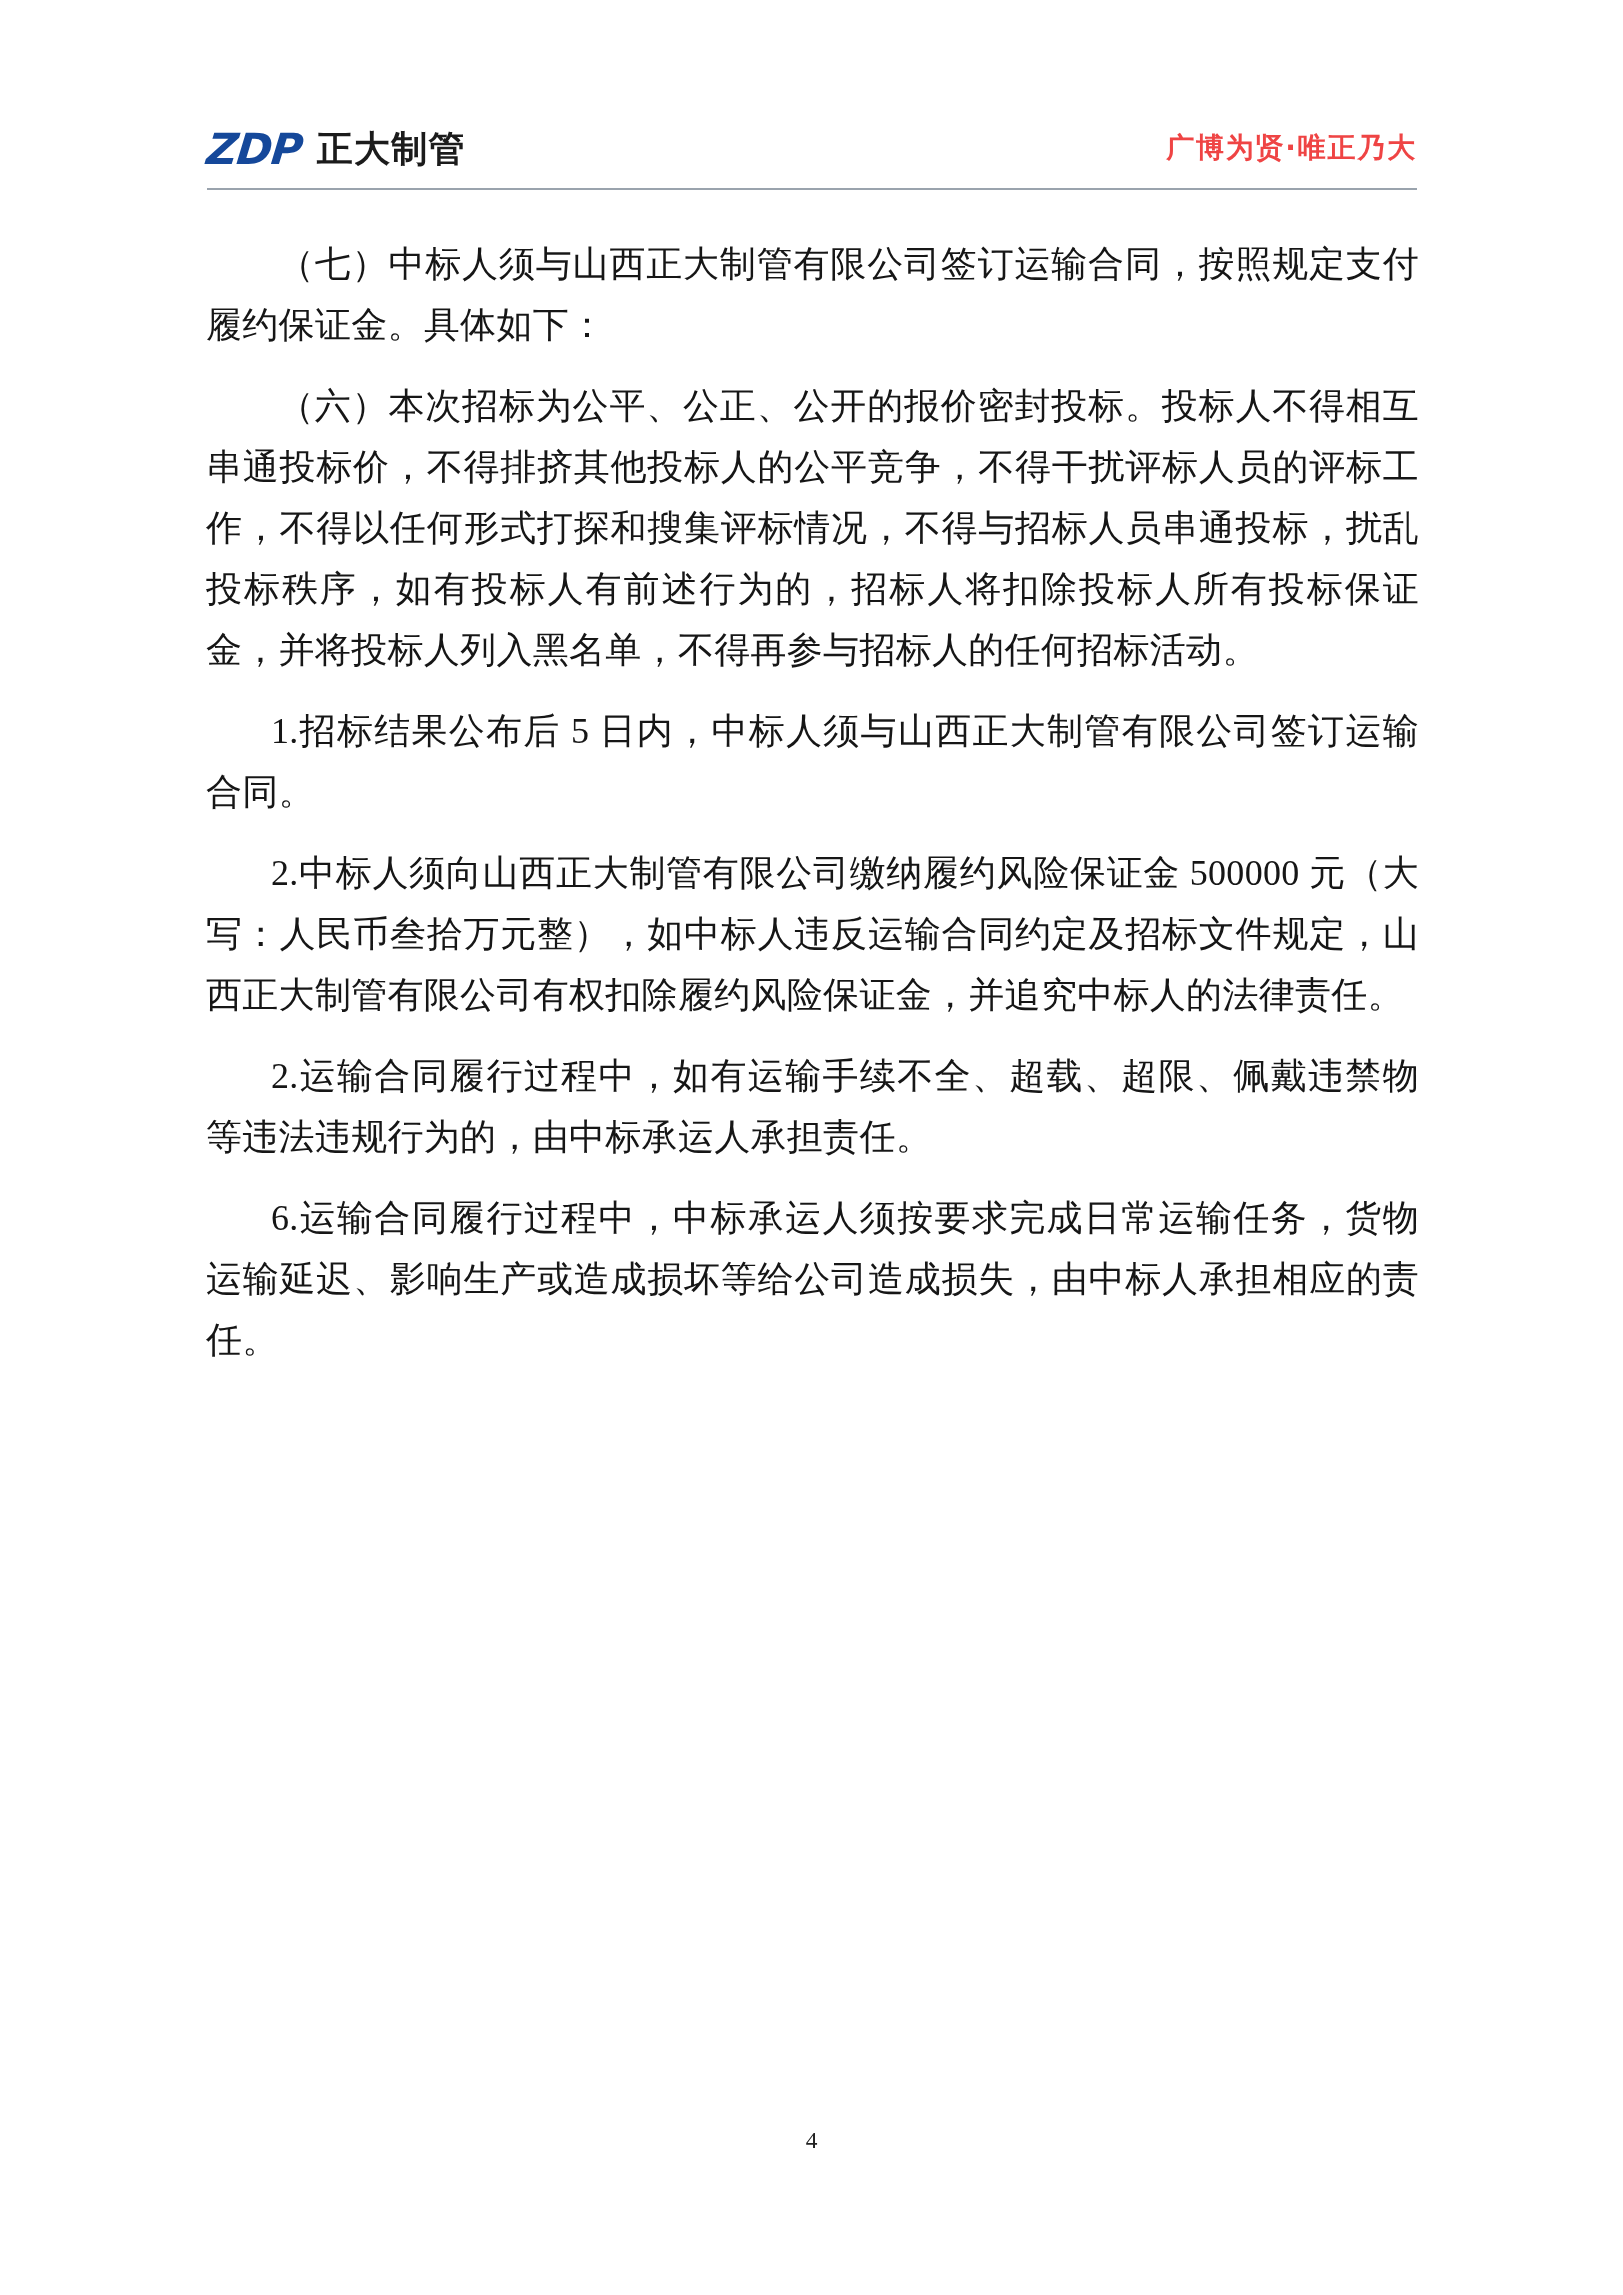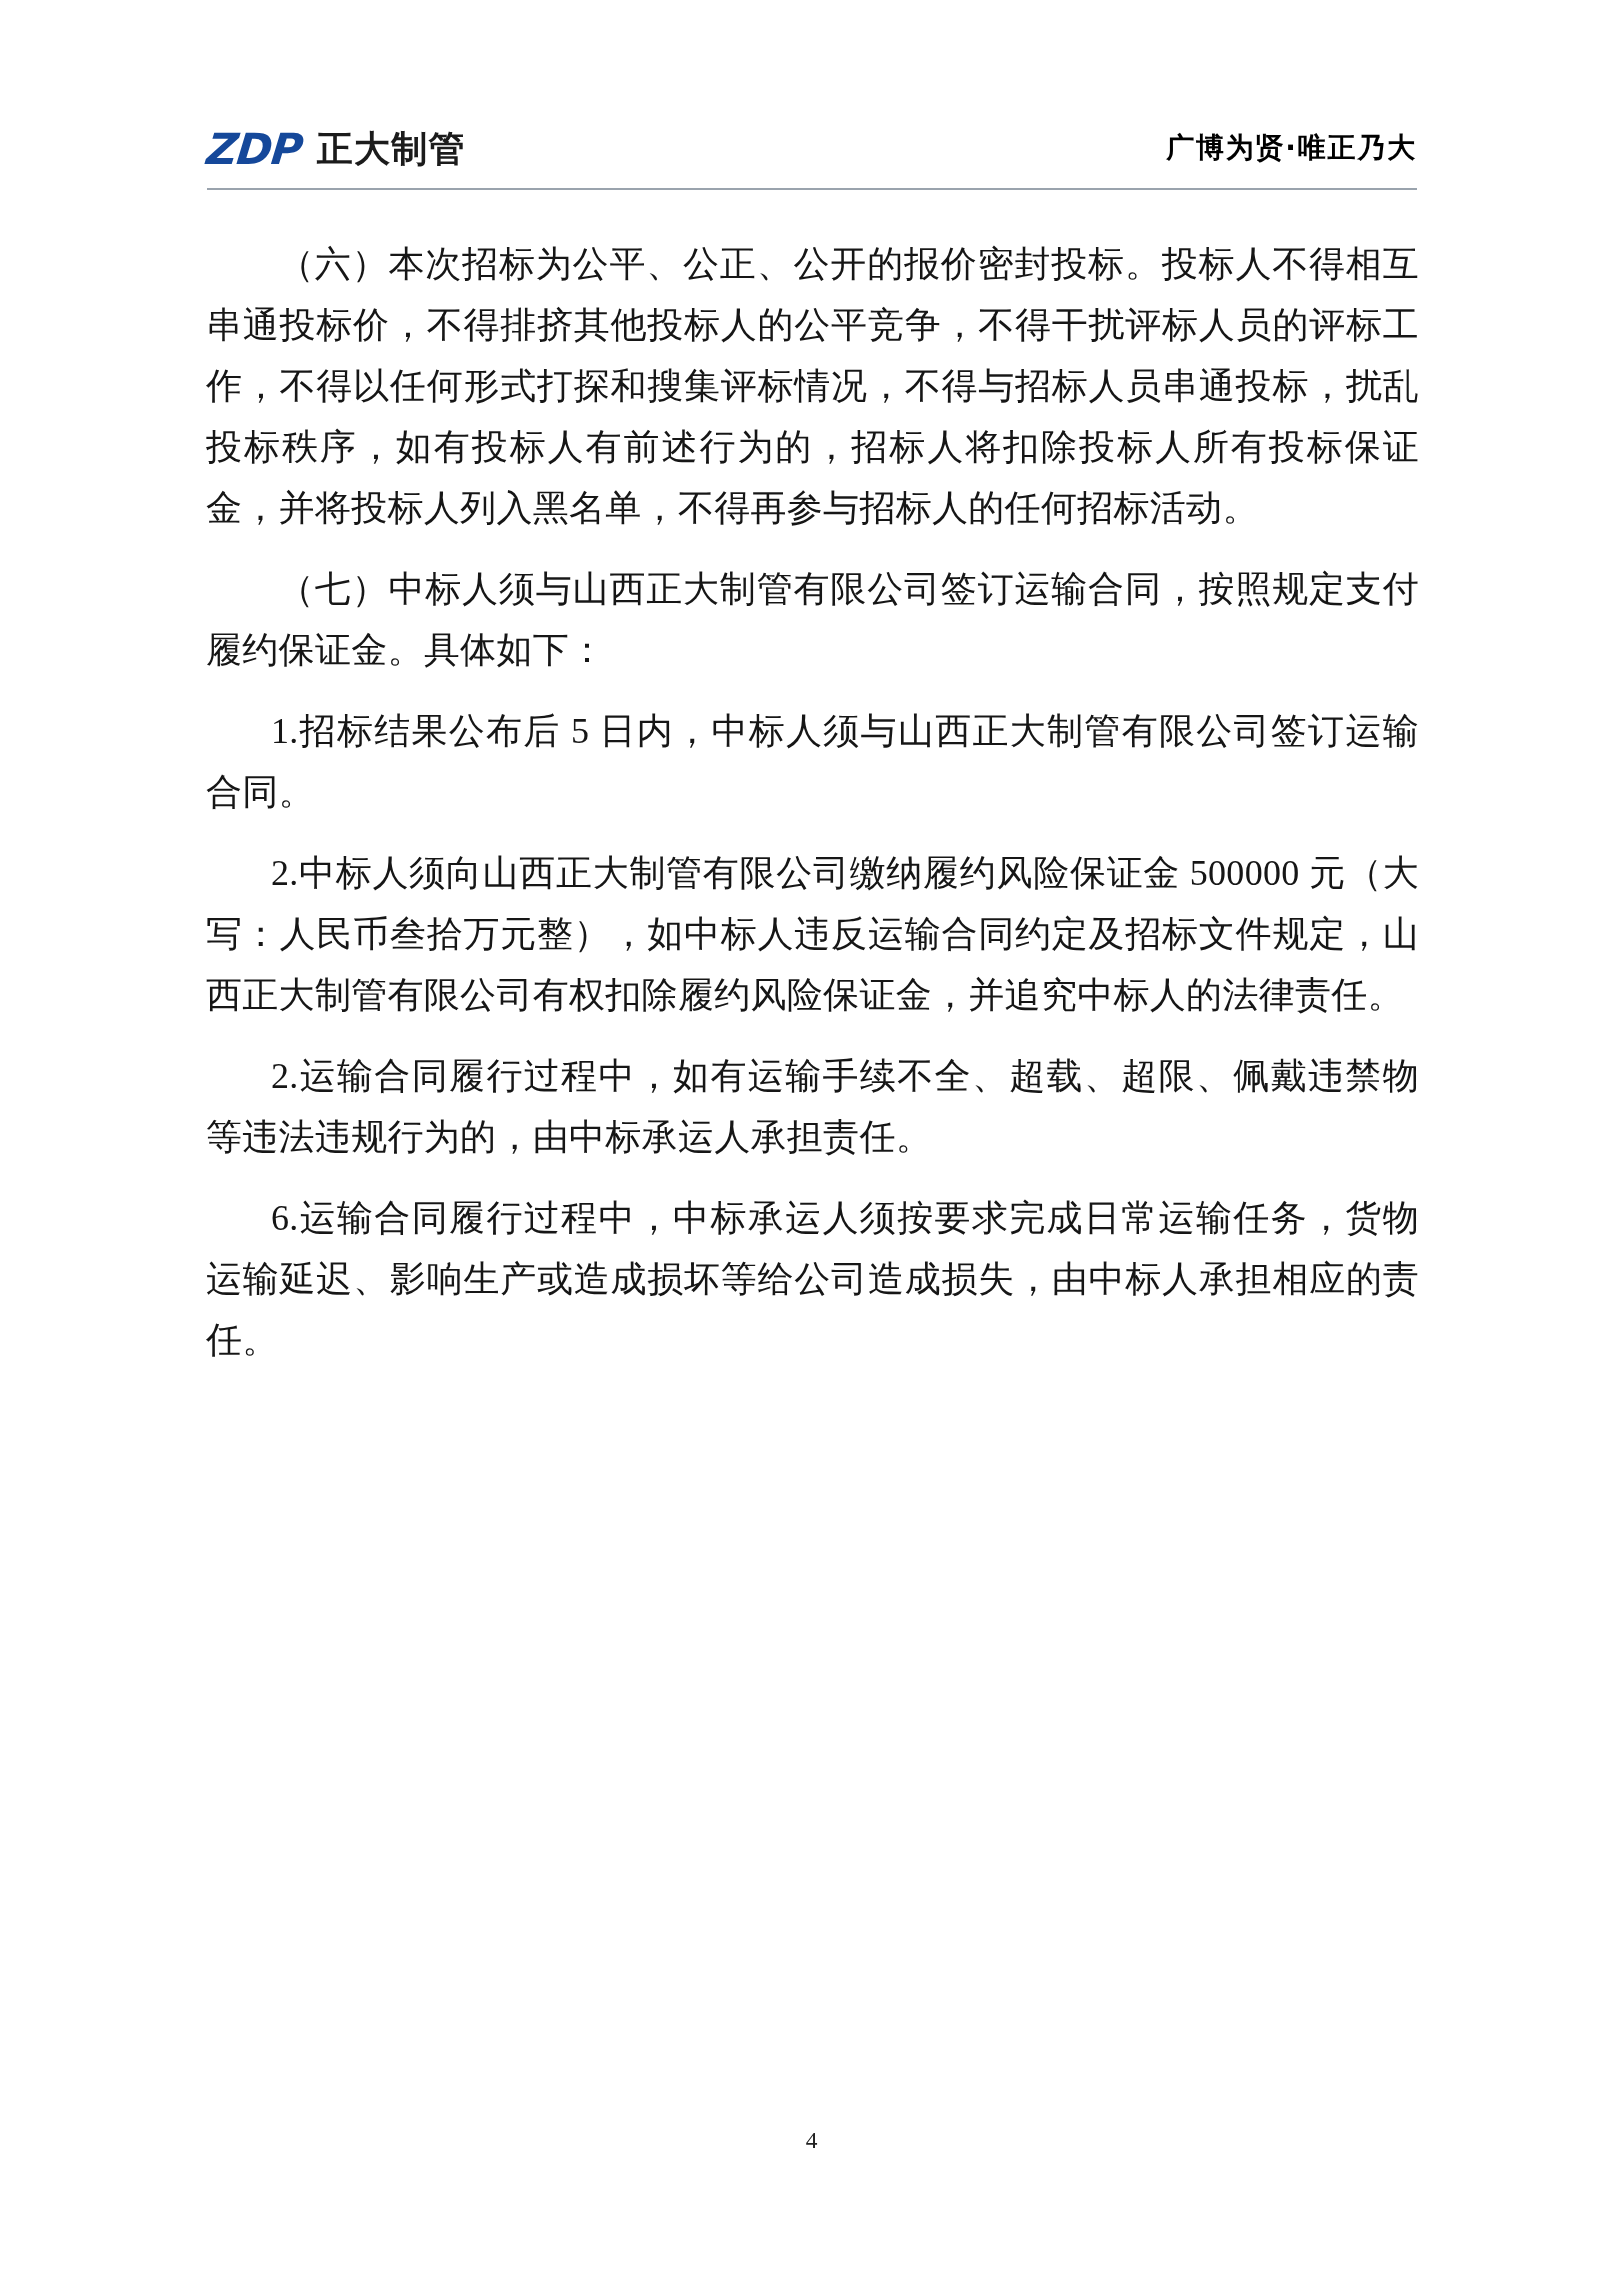--- a/index.html
+++ b/index.html
@@ -61,21 +61,21 @@
     font-weight: 700;
     font-size: 36px;
     color: #1b1b1b;
     letter-spacing: 1.2px;
     line-height: 1;
   }
   .slogan {
     font-family: "DejaVu Sans", "Liberation Sans", sans-serif;
     font-weight: 700;
     font-size: 28px;
-    color: #000000;
+    color: #ef4444;
     letter-spacing: 1.8px;
     line-height: 1;
     padding-bottom: 2.3px;
   }
   .header-rule {
     position: absolute;
     left: 0;
     top: 74px;
     width: 1210px;
     height: 1.8px;
@@ -128,22 +128,22 @@
           <span class="zdp-text">ZDP</span>
         </span>
         <span class="zdp-cn">正大制管</span>
       </div>
       <div class="slogan">广博为贤·唯正乃大</div>
     </div>
     <div class="header-rule"></div>
   </div>
 
   <div class="content">
+    <p class="para indent2 gap-lg">（七）中标人须与山西正大制管有限公司签订运输合同，按照规定支付履约保证金。具体如下：</p>
     <p class="para indent2 gap-lg">（六）本次招标为公平、公正、公开的报价密封投标。投标人不得相互串通投标价，不得排挤其他投标人的公平竞争，不得干扰评标人员的评标工作，不得以任何形式打探和搜集评标情况，不得与招标人员串通投标，扰乱投标秩序，如有投标人有前述行为的，招标人将扣除投标人所有投标保证金，并将投标人列入黑名单，不得再参与招标人的任何招标活动。</p>
-    <p class="para indent2 gap-lg">（七）中标人须与山西正大制管有限公司签订运输合同，按照规定支付履约保证金。具体如下：</p>
     <p class="para indent1 gap-md">1.招标结果公布后 5 日内，中标人须与山西正大制管有限公司签订运输合同。</p>
     <p class="para indent1 gap-md">2.中标人须向山西正大制管有限公司缴纳履约风险保证金 500000 元（大写：人民币叁拾万元整），如中标人违反运输合同约定及招标文件规定，山西正大制管有限公司有权扣除履约风险保证金，并追究中标人的法律责任。</p>
     <p class="para indent1 gap-md">2.运输合同履行过程中，如有运输手续不全、超载、超限、佩戴违禁物等违法违规行为的，由中标承运人承担责任。</p>
     <p class="para indent1">6.运输合同履行过程中，中标承运人须按要求完成日常运输任务，货物运输延迟、影响生产或造成损坏等给公司造成损失，由中标人承担相应的责任。</p>
   </div>
 
   <div class="footer">
     <span class="page-number">4</span>
   </div>
 

